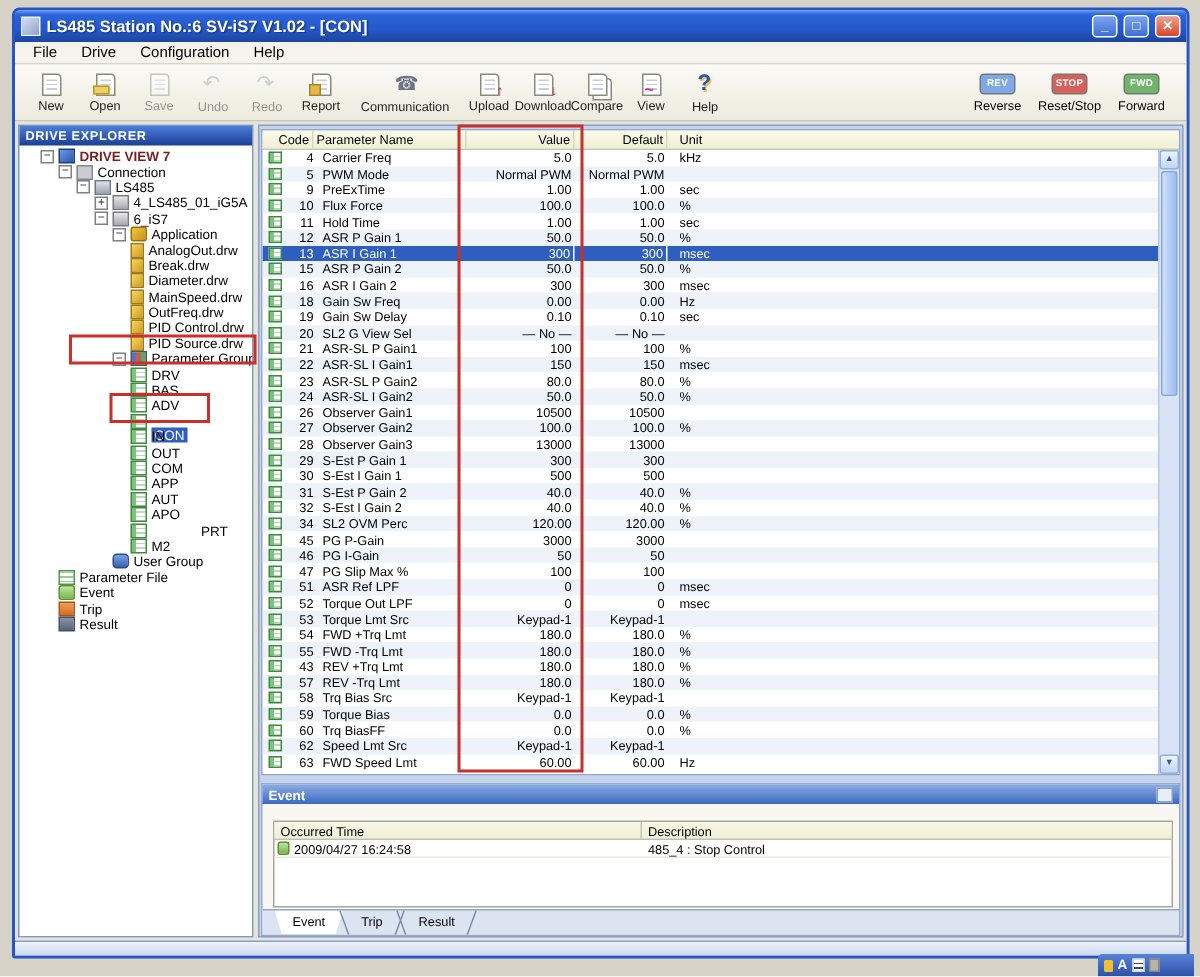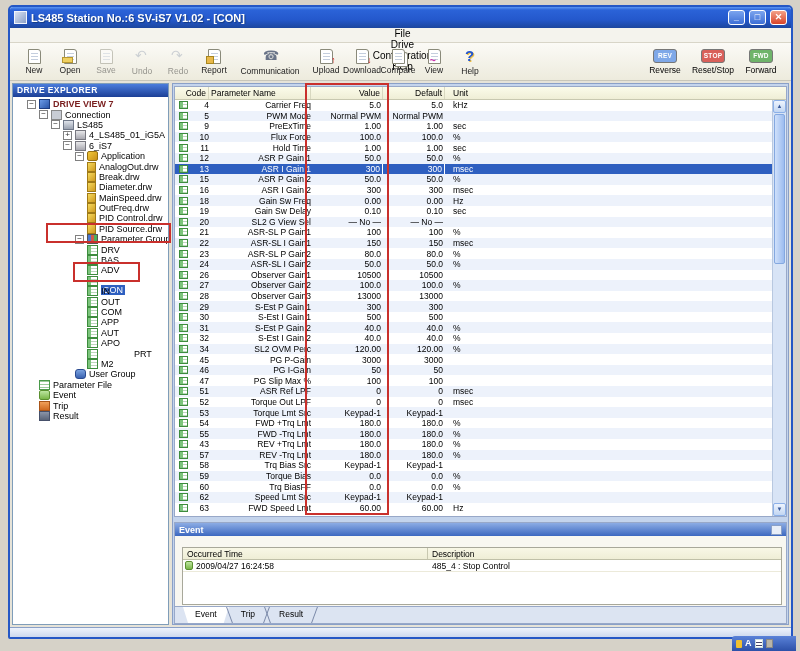--- a/index.html
+++ b/index.html
@@ -16,21 +16,21 @@
   .titlebar .title{flex:1;white-space:nowrap;overflow:hidden;text-shadow:1px 1px 1px #143a80;}
   .win-btn{width:17px;height:15px;border-radius:3px;border:1px solid #fff;box-sizing:border-box;
            color:#fff;font-size:9px;line-height:12px;text-align:center;font-weight:bold;}
   .wb-min,.wb-max{background:linear-gradient(#7ba4ee,#3e6fd6);}
   .wb-close{background:linear-gradient(#f2a188,#d8442a);}
   .wb-min::before{content:"_";}
   .wb-max::before{content:"□";}
   .wb-close::before{content:"✕";}
   
   .menubar{height:14px;display:flex;align-items:center;background:#f4f3ed;
-           border-bottom:1px solid #d8d5c8;font-size:10px;padding-left:4px;flex-direction:column;}
+           border-bottom:1px solid #d8d5c8;font-size:10px;padding-left:4px;}
   .menu-item{padding:0 8px;}
   
   .toolbar{height:37px;display:flex;align-items:center;padding:0 6px;
            background:linear-gradient(#fbfaf6,#edebdd);border-bottom:1px solid #c8c6ba;}
   .tb-btn{width:36px;display:flex;flex-direction:column;align-items:center;justify-content:center;
           font-size:8.5px;color:#222;height:34px;}
   .tb-btn.wide{width:76px;}
   .tb-btn.disabled{opacity:.45;}
   .tb-label{white-space:nowrap;}
   .tbico{display:inline-block;position:relative;height:17px;width:14px;margin-bottom:1px;}
@@ -91,21 +91,21 @@
   .pt-header{height:13px;display:flex;background:linear-gradient(#fbfbea,#efeed6);
              border-bottom:1px solid #c8c8b0;font-size:8.5px;box-sizing:border-box;}
   .pt-header .hc{border-right:1px solid #d8d8c0;box-sizing:border-box;padding:1px 2px 0 2px;white-space:nowrap;}
   .pt-rows{position:absolute;left:0;right:14px;top:13px;bottom:0;}
   .pt-row{height:10.6px;display:flex;align-items:center;font-size:8.5px;white-space:nowrap;}
   .pt-row.alt{background:#edf2fb;}
   .pt-row.sel{color:#fff;}
   .c-ico{flex:0 0 16px;display:flex;justify-content:center;}
   .row-grid-icon{width:9px;height:8px;}
   .c-code{flex:0 0 18px;text-align:right;}
-  .c-name{flex:0 0 102px;padding-left:6px;overflow:hidden;box-sizing:border-box;text-align:right;}
+  .c-name{flex:0 0 102px;padding-left:6px;overflow:hidden;box-sizing:border-box;}
   .c-val{flex:0 0 72px;text-align:right;padding-right:2px;box-sizing:border-box;}
   .c-def{flex:0 0 62px;text-align:right;padding-right:2px;box-sizing:border-box;}
   .c-unit{flex:1;padding-left:8px;}
   .pt-row.sel .c-val,.pt-row.sel .c-def{border-right:1px solid #fff;}
   
   .vscroll{position:absolute;right:0;top:13px;bottom:0;width:14px;background:#d8e4f6;border-left:1px solid #b8c8e0;box-sizing:border-box;}
   .sb-btn{position:absolute;left:0;right:0;height:13px;background:linear-gradient(#eef4fe,#c2d6f2);
           border:1px solid #8cb0e8;box-sizing:border-box;border-radius:2px;font-size:6px;color:#3a5a9a;
           text-align:center;line-height:11px;}
   .sb-up{top:0;} .sb-down{bottom:0;}

